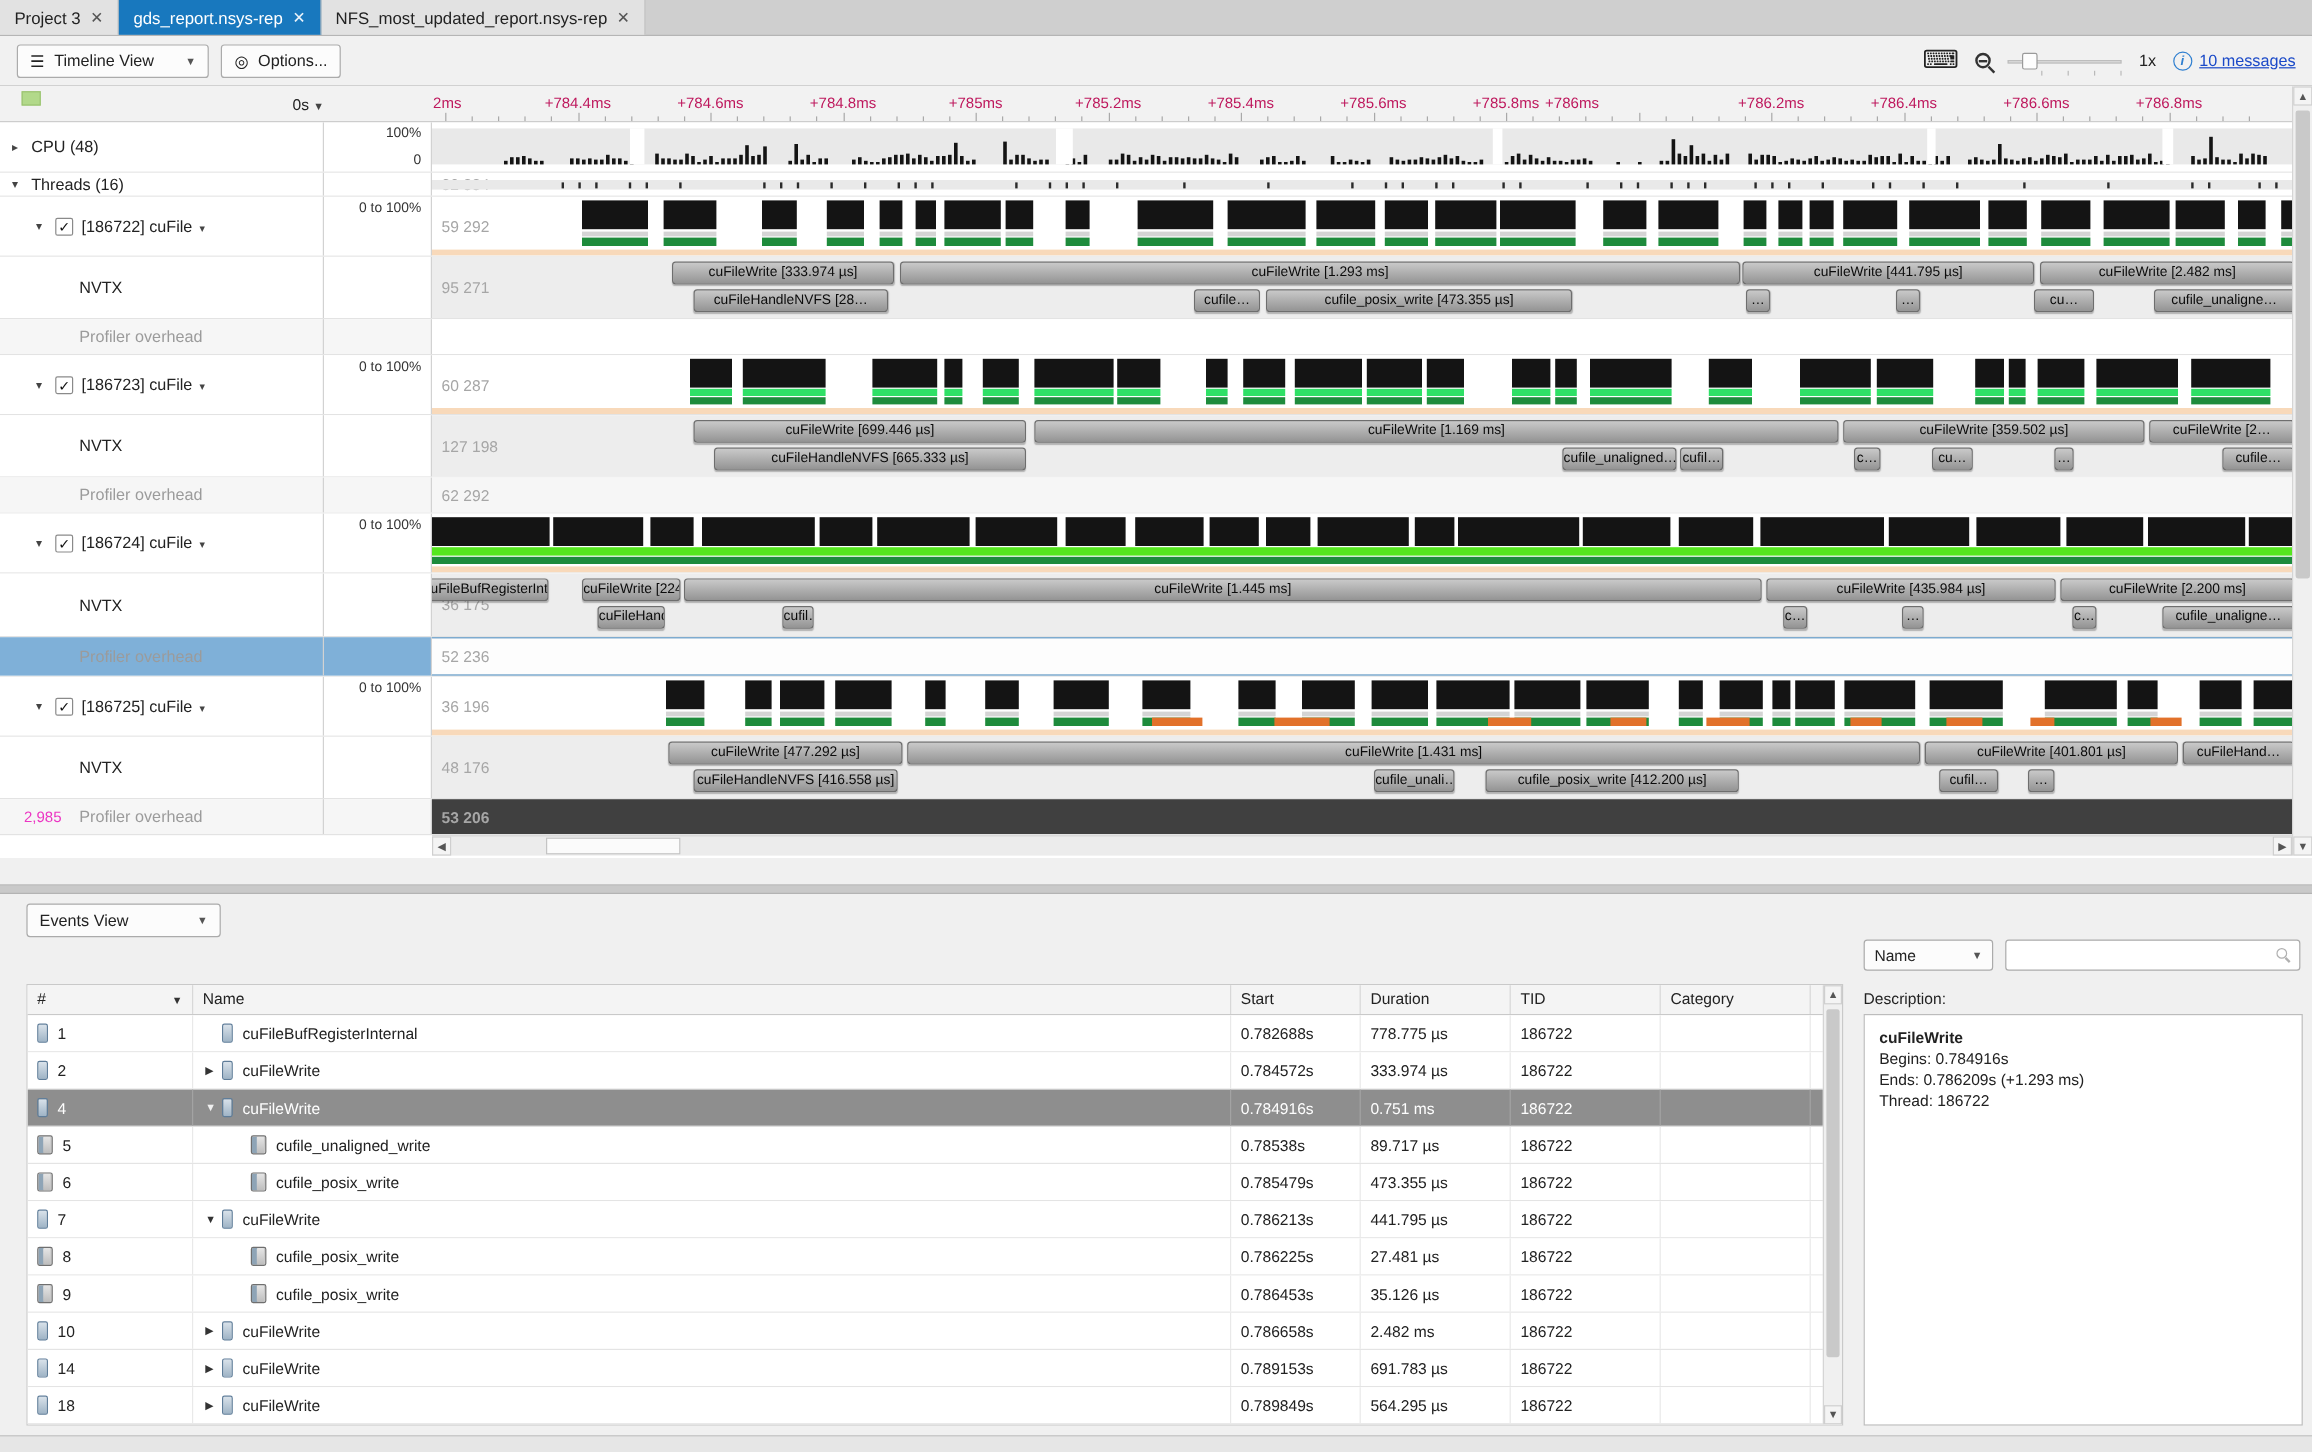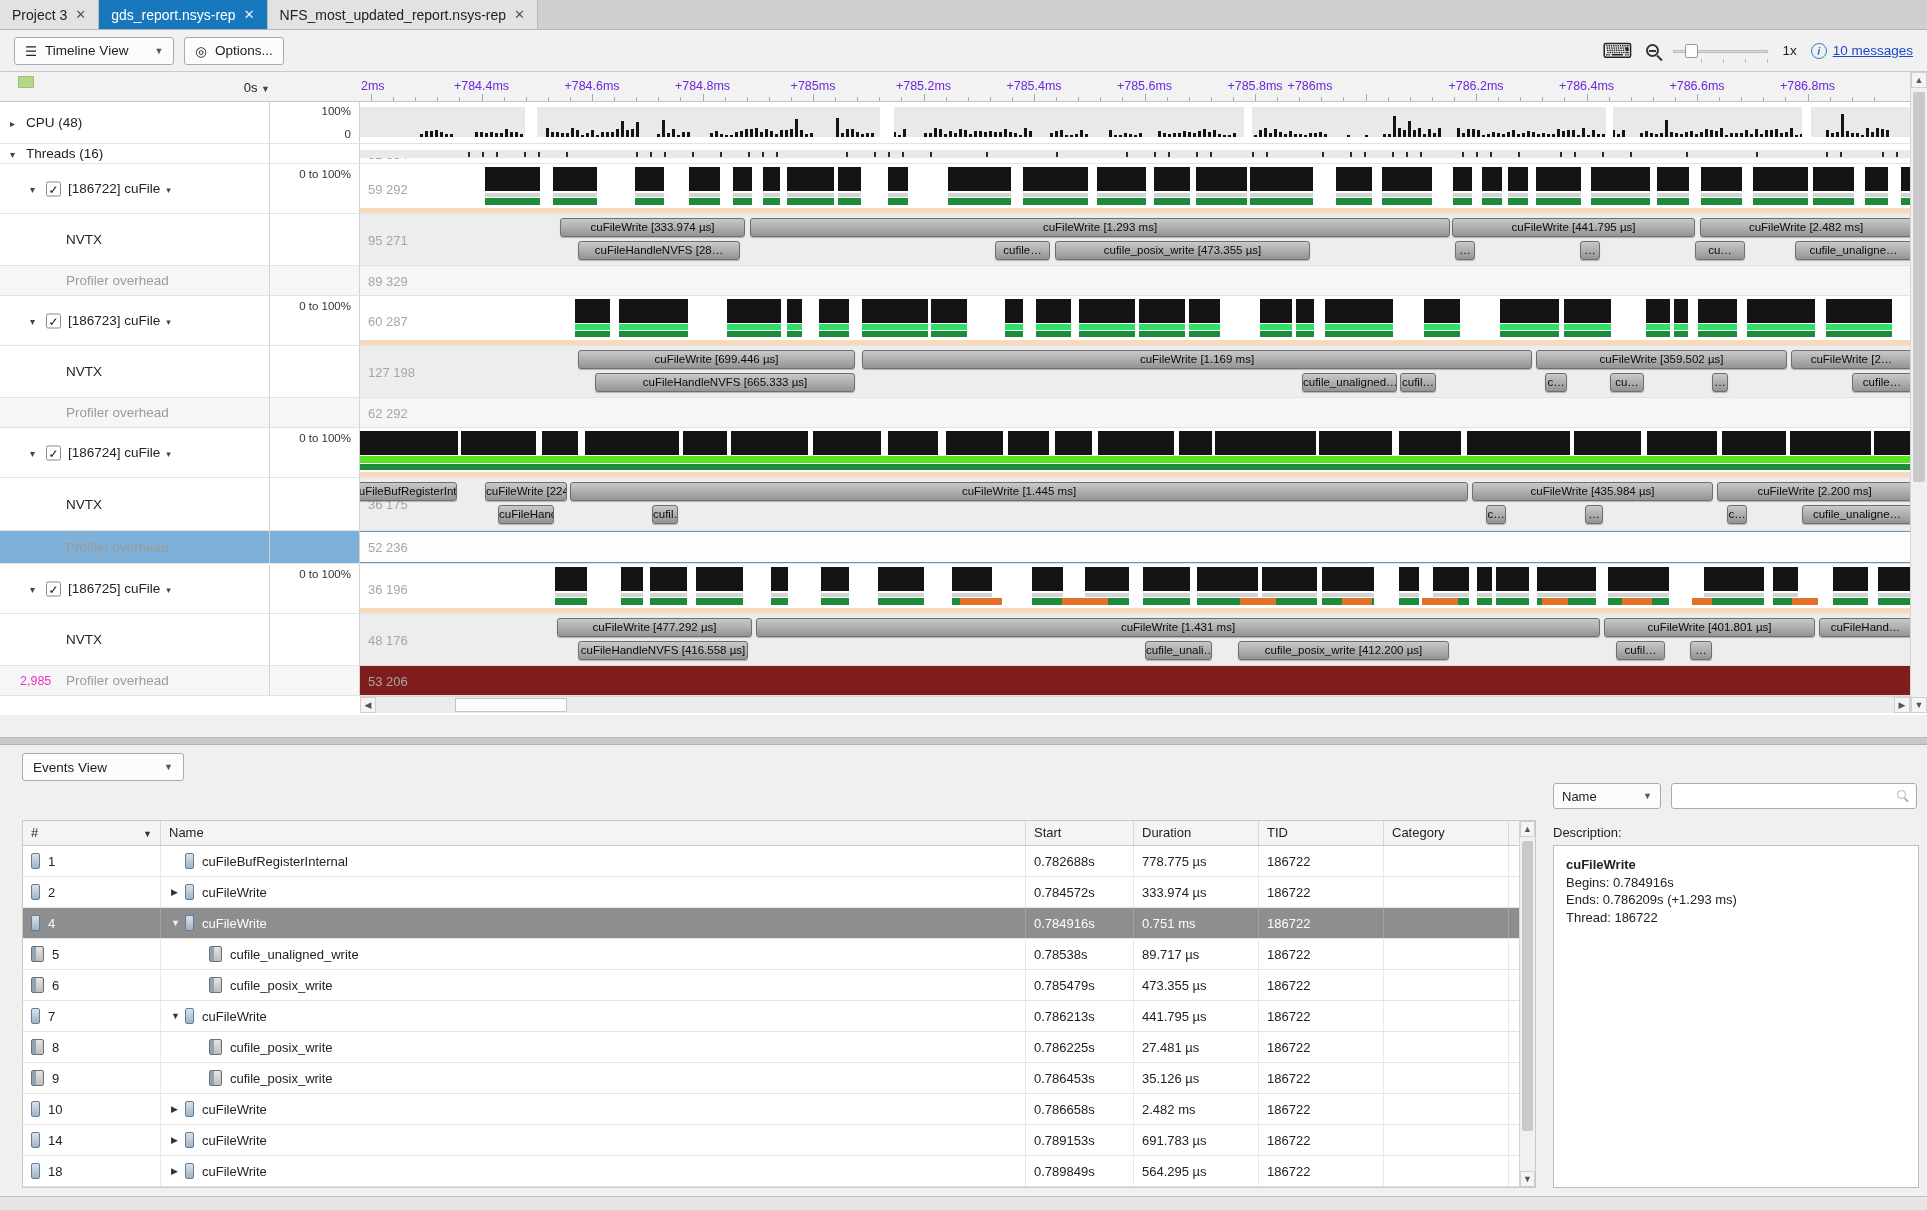--- a/index.html
+++ b/index.html
@@ -36,21 +36,21 @@
               font-size:11px; font-weight:bold; display:inline-flex; align-items:center; justify-content:center; font-style:italic; }
   .msgs a { color:#1a49c8; font-size:13.5px; }
 
   
   .timeline { position:relative; width:1927px; height:643px; background:#fff; }
   .ruler { position:absolute; left:0; top:0; height:30px; width:1910px; background:#f2f2f2; border-bottom:1px solid #c4c4c4; }
   .legend-swatch { position:absolute; left:18px; top:4px; width:16px; height:12px; background:#b2d98a; border:1px solid #9cc372; }
   .origin { position:absolute; left:190px; top:8px; width:80px; text-align:right; font-size:13px; color:#222; }
   .origin .caret { font-size:9px; color:#444; }
   .ruler-ticks { position:absolute; left:360px; top:0; right:17px; bottom:0; overflow:hidden; }
-  .rlabel { position:absolute; top:7px; transform:translateX(-50%); font-size:12.5px; color:#6d28d9; white-space:nowrap; }
+  .rlabel { position:absolute; top:7px; transform:translateX(-50%); font-size:12.5px; color:#be185d; white-space:nowrap; }
   .rtick  { position:absolute; bottom:0; width:1px; height:5px; background:#a9a9a9; }
 
   .tl-rows { position:absolute; top:30px; left:0; width:1910px; }
   .tl-row { display:flex; width:1910px; border-bottom:1px solid #e3e3e3; background:#fff; position:relative; }
   .tl-left { width:270px; position:relative; border-right:1px solid #d2d2d2; font-size:13.5px; display:flex; align-items:center; }
   .tl-range { width:90px; position:relative; border-right:1px solid #d2d2d2; font-size:11.5px; color:#333; }
   .tl-chart { position:relative; flex:1; overflow:hidden; }
   .tl-row.shade .tl-left, .tl-row.shade .tl-range { background:#f6f6f6; }
   .tl-row.sel .tl-left, .tl-row.sel .tl-range { background:#7fb0d8; }
   .tl-row.sel .tl-chart { border-top:1px solid #5f97c4; border-bottom:1px solid #5f97c4; background:#fdfdfd; }
@@ -687,23 +687,20 @@
           <div class="nvtx-lane-bar" style="left: 1220px; width: 20px; top: 27px;">…</div>
           <div class="nvtx-lane-bar" style="left: 1335px; width: 50px; top: 27px;">cu…</div>
           <div class="nvtx-lane-bar" style="left: 1435px; width: 117px; top: 27px;">cufile_unaligne…</div>
         </div>
       </div>
       <div class="tl-row shade" style="height: 30px;">
         <div class="tl-left">
           <span class="tl-label dim" style="left: 66px;">Profiler overhead</span>
         </div>
         <div class="tl-range"></div>
-        <div class="tl-chart" style="background: rgb(246, 246, 246);">
-          <span class="samp">89 329</span>
-        </div>
       </div>
       <div class="tl-row" style="height: 50px;">
         <div class="tl-left">
           <span class="tree-arrow" style="left: 30px;">▾</span>
           <span class="cbx" style="left: 46px;">✓</span>
           <span class="tl-label" style="left: 68px;"><span>[186723] cuFile</span><span class="ddcaret">▾</span></span>
         </div>
         <div class="tl-range">
           <span class="range-line" style="top: 4px;">0 to 100%</span>
         </div>
@@ -988,21 +985,21 @@
           <div class="nvtx-lane-bar" style="left: 1256px; width: 49px; top: 27px;">cufil…</div>
           <div class="nvtx-lane-bar" style="left: 1330px; width: 22px; top: 27px;">…</div>
         </div>
       </div>
       <div class="tl-row shade" style="height: 30px;">
         <div class="tl-left">
           <span class="tl-label dim" style="left: 66px;">Profiler overhead</span>
           <span class="badge-pink">2,985</span>
         </div>
         <div class="tl-range"></div>
-        <div class="tl-chart" style="background: #7f1d1d;">
+        <div class="tl-chart" style="background: #404040; font-weight: bold;">
           <span class="samp">53 206</span>
         </div>
       </div>
     </div>
   <div class="tl-hscroll">
     <span class="sbtn" style="left:0;top:0">◀</span>
     <span class="thumb"></span>
     <span class="sbtn" style="right:0;top:0">▶</span>
   </div>
   <div class="tl-vscroll">

